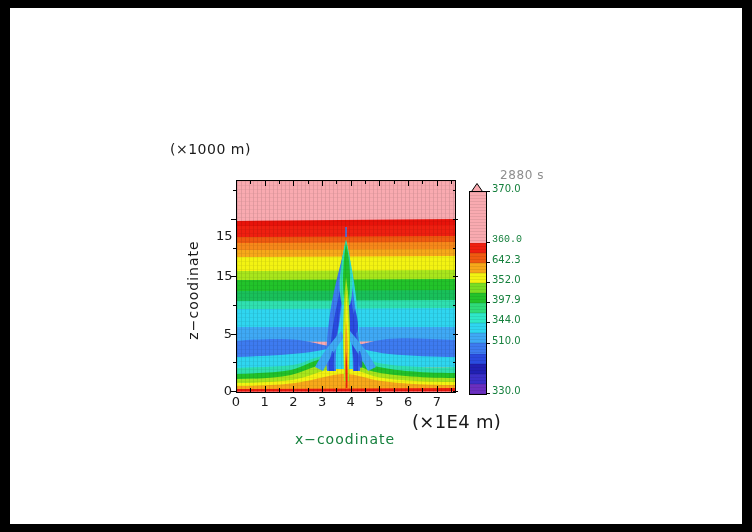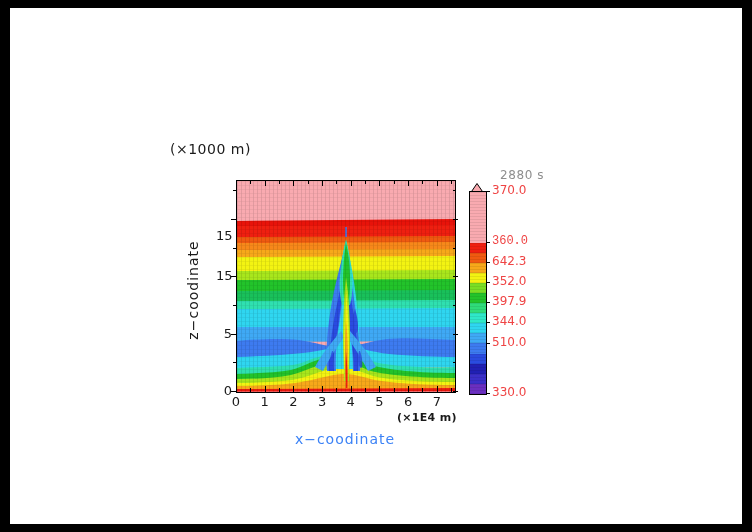--- a/index.html
+++ b/index.html
@@ -120,30 +120,29 @@
   }
 
   
   #x-axis-name {
     position: absolute;
     left: 225px; top: 423px;
     width: 220px;
     text-align: center;
     font-size: 14px;
     letter-spacing: 1px;
-    color: #3b82f6;
+    color: #15803d;
   }
   #x-axis-unit {
     position: absolute;
-    left: 387px; top: 403px;
-    font-size: 11px;
+    left: 402px; top: 403px;
+    font-size: 18px;
     letter-spacing: 0.3px;
     color: #1a1a1a;
     white-space: nowrap;
-    font-weight: bold;
   }
   #y-axis-name {
     position: absolute;
     left: 175px; top: 222px;
     width: 120px;
     text-align: center;
     font-size: 14px;
     letter-spacing: 1px;
     color: #1a1a1a;
     transform: rotate(-90deg);
@@ -180,22 +179,22 @@
   }
   .cb-tick {
     position: absolute;
     left: 17px;
     width: 4px; height: 1px;
     background: #000000;
   }
   .cb-label {
     position: absolute;
     left: 23px;
-    font-size: 12px;
-    color: #ef4444;
+    font-size: 10px;
+    color: #15803d;
     white-space: nowrap;
     margin-top: -8px;
   }
 </style>
 </head>
 <body>
 
 <div id="window">
   <div id="canvas">
 

